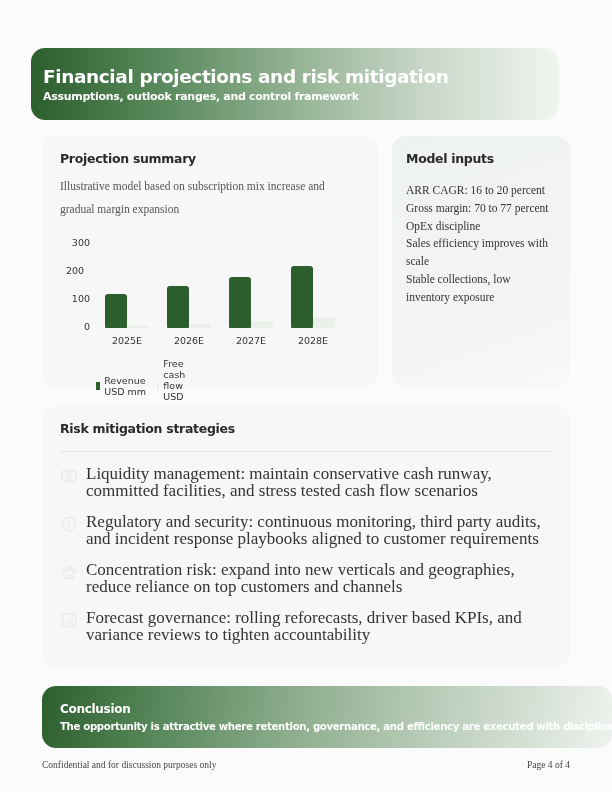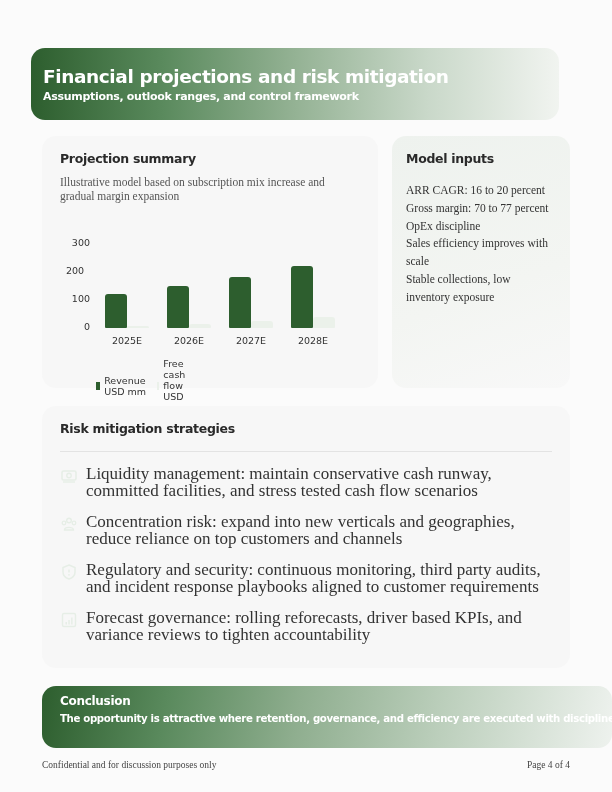--- a/index.html
+++ b/index.html
@@ -13,21 +13,21 @@
       padding: 18px 12px;
     }
     .header .title { font-family: "DejaVu Sans", sans-serif; font-weight: bold; font-size: 18.5px; color: #fff; letter-spacing: -0.4px; line-height: 22px; }
     .header .subtitle { font-family: "DejaVu Sans", sans-serif; font-weight: bold; font-size: 11px; color: #fff; letter-spacing: -0.3px; margin-top: 2px; }
 
     .card {
       position: absolute; background: #f7f7f7; border-radius: 14px;
     }
     .card-proj { left: 42px; top: 136px; width: 336px; height: 252px; padding: 15px 18px; }
     .card-title { font-family: "DejaVu Sans", sans-serif; font-weight: bold; font-size: 12.5px; color: #2a2a2a; letter-spacing: -0.3px; }
-    .card-desc { font-size: 11.5px; color: #555; line-height: 14px; margin-top: 9px; width: 290px; }
+    .card-desc { font-size: 11.5px; color: #555; line-height: 23px; margin-top: 9px; width: 290px; }
 
     .chart { position: absolute; left: 0; top: 0; }
     .ytick { position: absolute; font-family: "DejaVu Sans", sans-serif; font-size: 9.5px; color: #333; text-align: right; width: 30px; }
     .xtick { position: absolute; font-family: "DejaVu Sans", sans-serif; font-size: 9.5px; color: #333; text-align: center; width: 50px; }
     .bar-rev { position: absolute; background: #2d5e2e; border-radius: 3px 3px 1px 1px; width: 22px; }
     .bar-fcf { position: absolute; background: #ebf1ea; border-radius: 3px 3px 1px 1px; width: 22px; }
     .legend { position: absolute; left: 96px; top: 358px; display: flex; align-items: center; font-family: "DejaVu Sans", sans-serif; font-size: 9.5px; color: #333; }
     .legend .sw { width: 8px; height: 8px; display: inline-block; margin-right: 4px; }
     .legend .item { display: flex; align-items: center; margin-right: 8px; }
 
@@ -38,21 +38,21 @@
     .card-risk { left: 42px; top: 406px; width: 528px; height: 262px; padding: 15px 18px; }
     .risk-divider { height: 1px; background: #e3e3e3; margin-top: 15px; width: 492px; }
     .risk-list { margin-top: 13px; }
     .risk-item { display: flex; align-items: flex-start; margin-bottom: 14px; }
     .risk-icon { width: 18px; height: 18px; margin-top: 2px; margin-right: 8px; flex: none; }
     .risk-text { font-size: 17px; line-height: 17px; color: #333; width: 460px; }
 
     .conclusion {
       position: absolute; left: 42px; top: 686px; width: 570px; height: 62px; border-radius: 14px;
       background: linear-gradient(100deg, #2d5e2e 0%, #5a8a5d 22%, #8fae8f 45%, #bccfbc 70%, #eef2ee 100%);
-      padding: 8px 18px;
+      padding: 16px 18px;
     }
     .conclusion .c-title { font-family: "DejaVu Sans", sans-serif; font-weight: bold; font-size: 12px; color: #fff; letter-spacing: -0.3px; }
     .conclusion .c-text { font-family: "DejaVu Sans", sans-serif; font-weight: bold; font-size: 10.2px; color: #fff; letter-spacing: -0.35px; margin-top: 5px; white-space: nowrap; }
 
     .footer-left { position: absolute; left: 42px; top: 760px; font-size: 9.5px; color: #444; }
     .footer-right { position: absolute; right: 42px; top: 760px; font-size: 9.5px; color: #444; }
   </style>
 </head>
 <body>
 
@@ -119,34 +119,34 @@
     <div class="risk-item">
       <svg class="risk-icon" viewBox="0 0 18 18">
         <rect x="2" y="4" width="14" height="9" rx="1.5" fill="none" stroke="#e6eee6" stroke-width="1.6"></rect>
         <circle cx="9" cy="8.5" r="2.2" fill="none" stroke="#e6eee6" stroke-width="1.4"></circle>
         <line x1="3" y1="15" x2="15" y2="15" stroke="#e6eee6" stroke-width="1.4"></line>
       </svg>
       <div class="risk-text">Liquidity management: maintain conservative cash runway, committed facilities, and stress tested cash flow scenarios</div>
     </div>
     <div class="risk-item">
       <svg class="risk-icon" viewBox="0 0 18 18">
+        <path d="M9 2 L15 4.5 V9 C15 12.5 12 15 9 16 C6 15 3 12.5 3 9 V4.5 Z" fill="none" stroke="#e6eee6" stroke-width="1.5"></path>
+        <line x1="9" y1="6.5" x2="9" y2="9.5" stroke="#e6eee6" stroke-width="1.5"></line>
+        <circle cx="9" cy="11.8" r="0.9" fill="#e6eee6"></circle>
+      </svg>
+      <div class="risk-text">Regulatory and security: continuous monitoring, third party audits, and incident response playbooks aligned to customer requirements</div>
+    </div>
+    <div class="risk-item">
+      <svg class="risk-icon" viewBox="0 0 18 18">
         <circle cx="9" cy="5.5" r="2.3" fill="none" stroke="#e6eee6" stroke-width="1.4"></circle>
         <circle cx="4" cy="8" r="1.8" fill="none" stroke="#e6eee6" stroke-width="1.3"></circle>
         <circle cx="14" cy="8" r="1.8" fill="none" stroke="#e6eee6" stroke-width="1.3"></circle>
         <path d="M4.5 15 C4.5 11.5 13.5 11.5 13.5 15 Z" fill="none" stroke="#e6eee6" stroke-width="1.4"></path>
       </svg>
       <div class="risk-text">Concentration risk: expand into new verticals and geographies, reduce reliance on top customers and channels</div>
-    </div>
-    <div class="risk-item">
-      <svg class="risk-icon" viewBox="0 0 18 18">
-        <path d="M9 2 L15 4.5 V9 C15 12.5 12 15 9 16 C6 15 3 12.5 3 9 V4.5 Z" fill="none" stroke="#e6eee6" stroke-width="1.5"></path>
-        <line x1="9" y1="6.5" x2="9" y2="9.5" stroke="#e6eee6" stroke-width="1.5"></line>
-        <circle cx="9" cy="11.8" r="0.9" fill="#e6eee6"></circle>
-      </svg>
-      <div class="risk-text">Regulatory and security: continuous monitoring, third party audits, and incident response playbooks aligned to customer requirements</div>
     </div>
     <div class="risk-item">
       <svg class="risk-icon" viewBox="0 0 18 18">
         <rect x="2.5" y="2.5" width="13" height="13" rx="1.5" fill="none" stroke="#e6eee6" stroke-width="1.4"></rect>
         <rect x="5.5" y="11" width="1.5" height="2.5" fill="#e6eee6"></rect>
         <rect x="8.3" y="9" width="1.5" height="4.5" fill="#e6eee6"></rect>
         <rect x="11.1" y="6.5" width="1.5" height="7" fill="#e6eee6"></rect>
       </svg>
       <div class="risk-text">Forecast governance: rolling reforecasts, driver based KPIs, and variance reviews to tighten accountability</div>
     </div>

